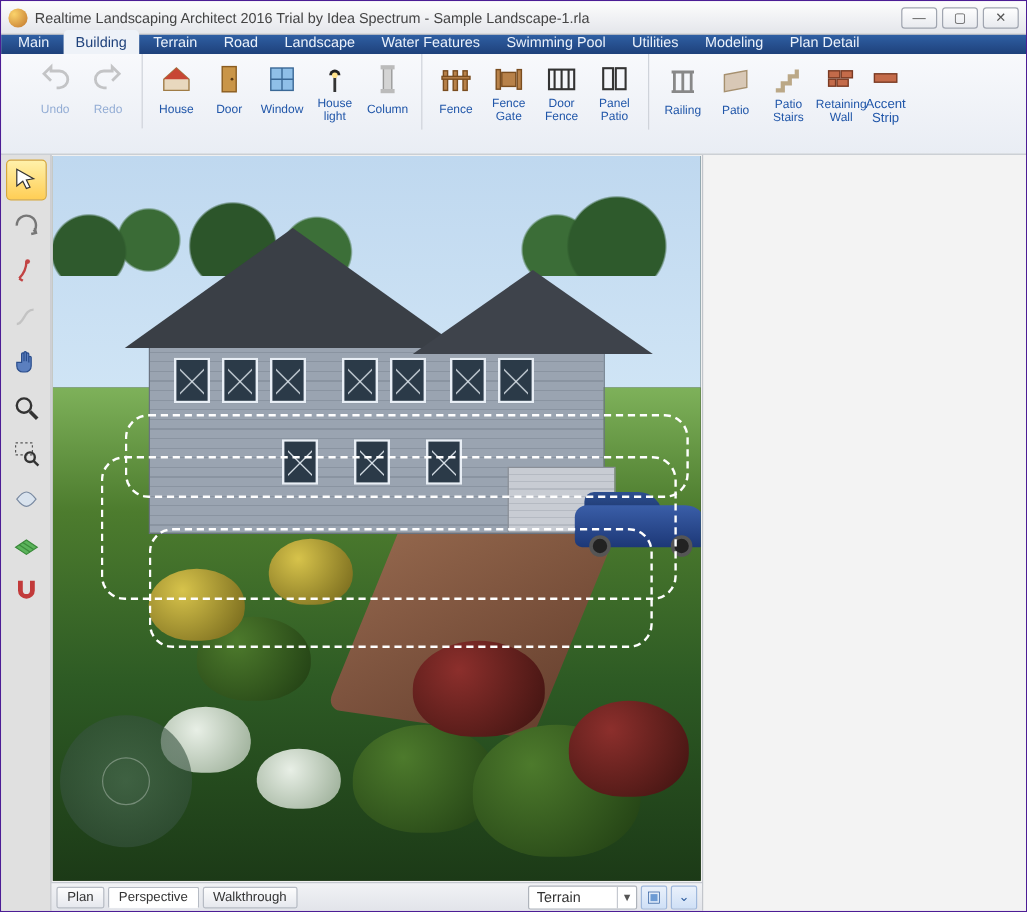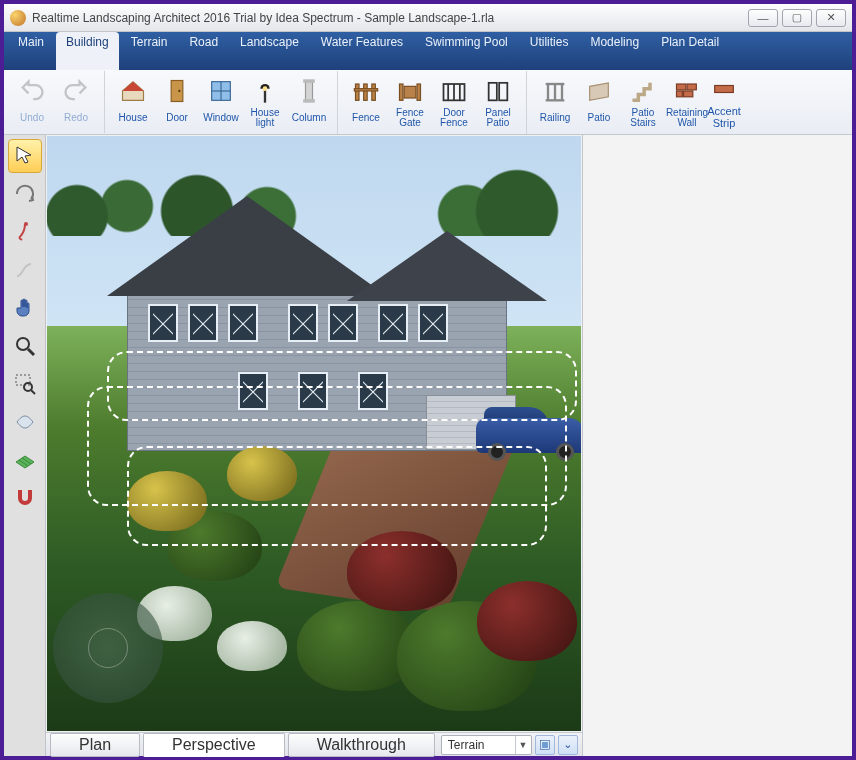--- a/index.html
+++ b/index.html
@@ -4,41 +4,41 @@
 <style>
   * { box-sizing: border-box; margin: 0; padding: 0; }
   body {
     font-family: "Segoe UI", Tahoma, sans-serif;
     font-size: 12px;
     background: #fff;
     width: 856px; height: 760px;
     overflow: hidden;
     color: #333;
   }
-  .window { width: 856px; height: 760px; border: 4px solid #4c1d95; background: #f0f0f0; display:flex; flex-direction:column; }
+  .window { width: 856px; height: 760px; border: 1px solid #4c1d95; background: #f0f0f0; display:flex; flex-direction:column; }
   .titlebar {
     height: 28px;
     background: linear-gradient(#fdfdfd, #e4e6eb);
     display:flex; align-items:center; padding:0 6px;
     border-bottom:1px solid #c4c4c4;
   }
   .titlebar .app-icon { width:16px; height:16px; border-radius:50%; background: radial-gradient(circle at 30% 30%, #fbd36b, #c0742b); margin-right:6px; }
   .titlebar .title { flex:1; color:#444; font-size:12px; }
   .win-btns { display:flex; gap:4px;}
   .win-btn { width:30px; height:18px; border:1px solid #a0a5b0; border-radius:3px; background:linear-gradient(#fefefe,#e8eaef); display:flex; align-items:center; justify-content:center; font-size:11px; color:#555; cursor:pointer;}
   .win-btn.close{ }
   
   .menubar { height:22px; background:linear-gradient(#f6f7fb,#e7eaf2); display:flex; align-items:stretch; padding:0 6px; border-bottom:1px solid #c7c9ce;}
   .menubar .menu-item{ padding:3px 9px; color:#335; cursor:pointer;}
   
-  .tabbar { height:38px; background:linear-gradient(#2f5fa3,#1e417b); display:flex; padding:0 4px; }
+  .tabbar { height:16px; background:linear-gradient(#2f5fa3,#1e417b); display:flex; align-items:flex-end; padding:0 4px; }
   .tab{ font-size:12px; padding:3px 10px; color:#eaf1fb; cursor:pointer; border-top-left-radius:4px; border-top-right-radius:4px; margin-right:2px; }
   .tab.active{ background:#eef2f8; color:#1e417b; font-weight:500;}
   
-  .ribbon{ height:65px; background:linear-gradient(#f8f9fc,#e9edf4); border-bottom:1px solid #c3c7ce; display:flex; align-items:center; position:relative; overflow:hidden;}
+  .ribbon{ height:84px; background:linear-gradient(#f8f9fc,#e9edf4); border-bottom:1px solid #c3c7ce; display:flex; align-items:flex-start; position:relative; overflow:hidden;padding-left:17px;}
   .ribbon-group{ display:flex; align-items:center; border-right:1px solid #cfd3da; padding:2px 6px;}
   .ribbon-btn{ width:44px; display:flex; flex-direction:column; align-items:center; justify-content:flex-end; gap:2px; padding:3px 2px; border-radius:3px; cursor:pointer;}
   .ribbon-btn.disabled{ opacity:0.45; cursor:default;}
   .ribbon-btn .ricon{ width:30px; height:30px; display:flex; align-items:center; justify-content:center;}
   .ribbon-btn .ricon svg{ width:28px; height:28px;}
   .ribbon-btn .rlabel{ font-size:10px; color:#2056a9; text-align:center; line-height:1.05; min-height:20px; display:flex; align-items:center; justify-content:center;}
   
   .workarea{ flex:1; display:flex; min-height:0; }
   .side-tools{ width:42px; background:#e0e0e0; border-right:1px solid #bfc2c8; display:flex; flex-direction:column; align-items:center; padding:4px 0; gap:4px;}
   .side-btn{ width:34px; height:34px; border-radius:4px; display:flex; align-items:center; justify-content:center; cursor:pointer;}
@@ -84,21 +84,21 @@
   .bush.white{ background:radial-gradient(circle at 40% 35%,#e8efe6,#94a890);}
   .path{ position:absolute; bottom:130px; left:260px; width:180px; height:180px;
         background:linear-gradient(135deg,#9e6752,#6e3e30); transform:skewX(-15deg) rotate(8deg); border-radius:12px; opacity:.9;}
   .sel-outline{ position:absolute; border:2px dashed #fff; border-radius:20px; }
   
   .navpad{ position:absolute; left:6px; bottom:28px; width:110px;height:110px;border-radius:50%;
     background:radial-gradient(circle,#50705a99,#2d473599); display:flex; align-items:center; justify-content:center;}
   .navpad::before{content:"";position:absolute;inset:35px;border:1px solid rgba(255,255,255,.3);border-radius:50%;}
   
   .view-footer{ height:24px; background:linear-gradient(#f1f2f5,#e2e4ea); display:flex; align-items:center; padding:0 4px; gap:3px; border-top:1px solid #c4c8cf;}
-  .vf-tab{ padding:2px 28px; font-size:16px; border:1px solid #b6bbc4; background:linear-gradient(#fdfdfd,#e6e8ee); border-radius:2px; cursor:pointer;}
+  .vf-tab{ padding:2px 8px; font-size:11px; border:1px solid #b6bbc4; background:linear-gradient(#fdfdfd,#e6e8ee); border-radius:2px; cursor:pointer;}
   .vf-tab.active{ background:#fff; border-bottom-color:#fff; font-weight:400;}
   .vf-spacer{flex:1;}
   .combo{ display:flex; align-items:center; border:1px solid #aeb3bb; background:#fff; height:20px; border-radius:2px;}
   .combo span{ padding:0 30px 0 6px;}
   .combo .arrow{ width:16px; height:100%; border-left:1px solid #c5c9d0; display:flex; align-items:center; justify-content:center; font-size:9px; color:#555;}
   .sq-btn{ width:22px; height:20px; border:1px solid #9fb8dc; background:linear-gradient(#eaf1fb,#cfe0f6); border-radius:2px; display:flex; align-items:center; justify-content:center; cursor:pointer; font-size:11px; color:#2b5a9c;}
   
   .right-panel{ width:270px; background:#f3f3f3; border-left:1px solid #c2c5cb;}
   
   .statusbar{ height:20px; background:linear-gradient(#eceef3,#dfe2e8); border-top:1px solid #c1c5cc; display:flex; align-items:center; padding:0 6px; font-size:11px; color:#1a3a77;}

